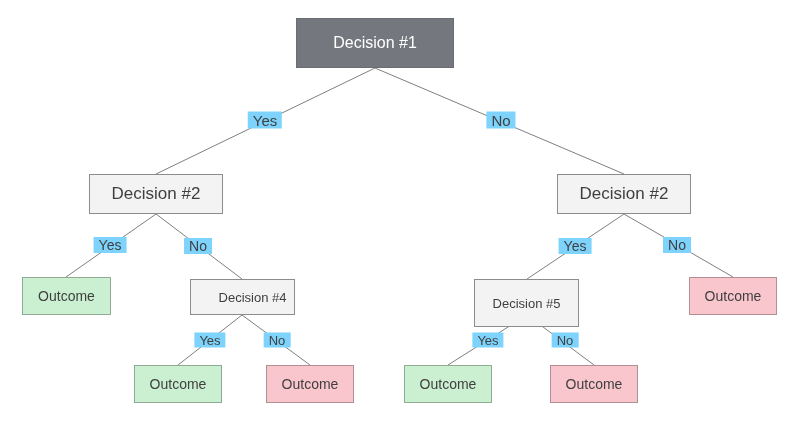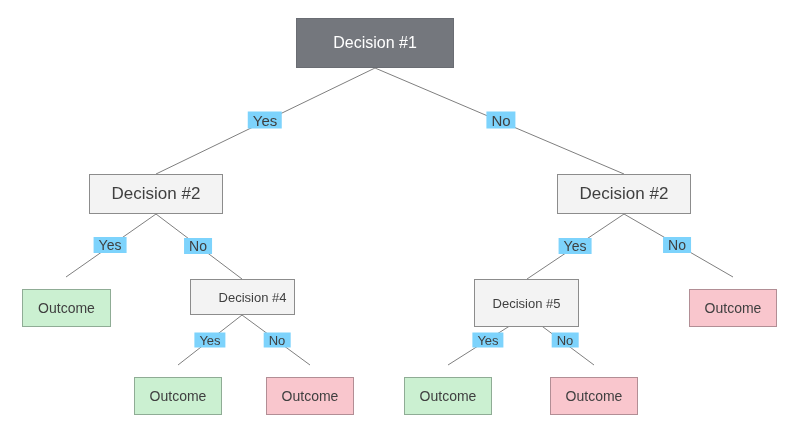--- a/index.html
+++ b/index.html
@@ -34,21 +34,21 @@
     border: 1px solid #6a6d73;
     color: #ffffff;
     font-size: 16px;
   }
   .node-decision {
     background: #f3f3f3;
     border: 1px solid #8c8c8c;
   }
   .node-decision.lvl2 { font-size: 17px; }
   .node-decision.lvl3 { font-size: 13px; }
-  .node-outcome { font-size: 14px; margin-top: 12px; }
+  .node-outcome { font-size: 14px; }
   .node-outcome.positive {
     background: #cbf0d1;
     border: 1px solid #8fac95;
   }
   .node-outcome.negative {
     background: #f9c6cd;
     border: 1px solid #b28e95;
   }
   .edge-label {
     position: absolute;

